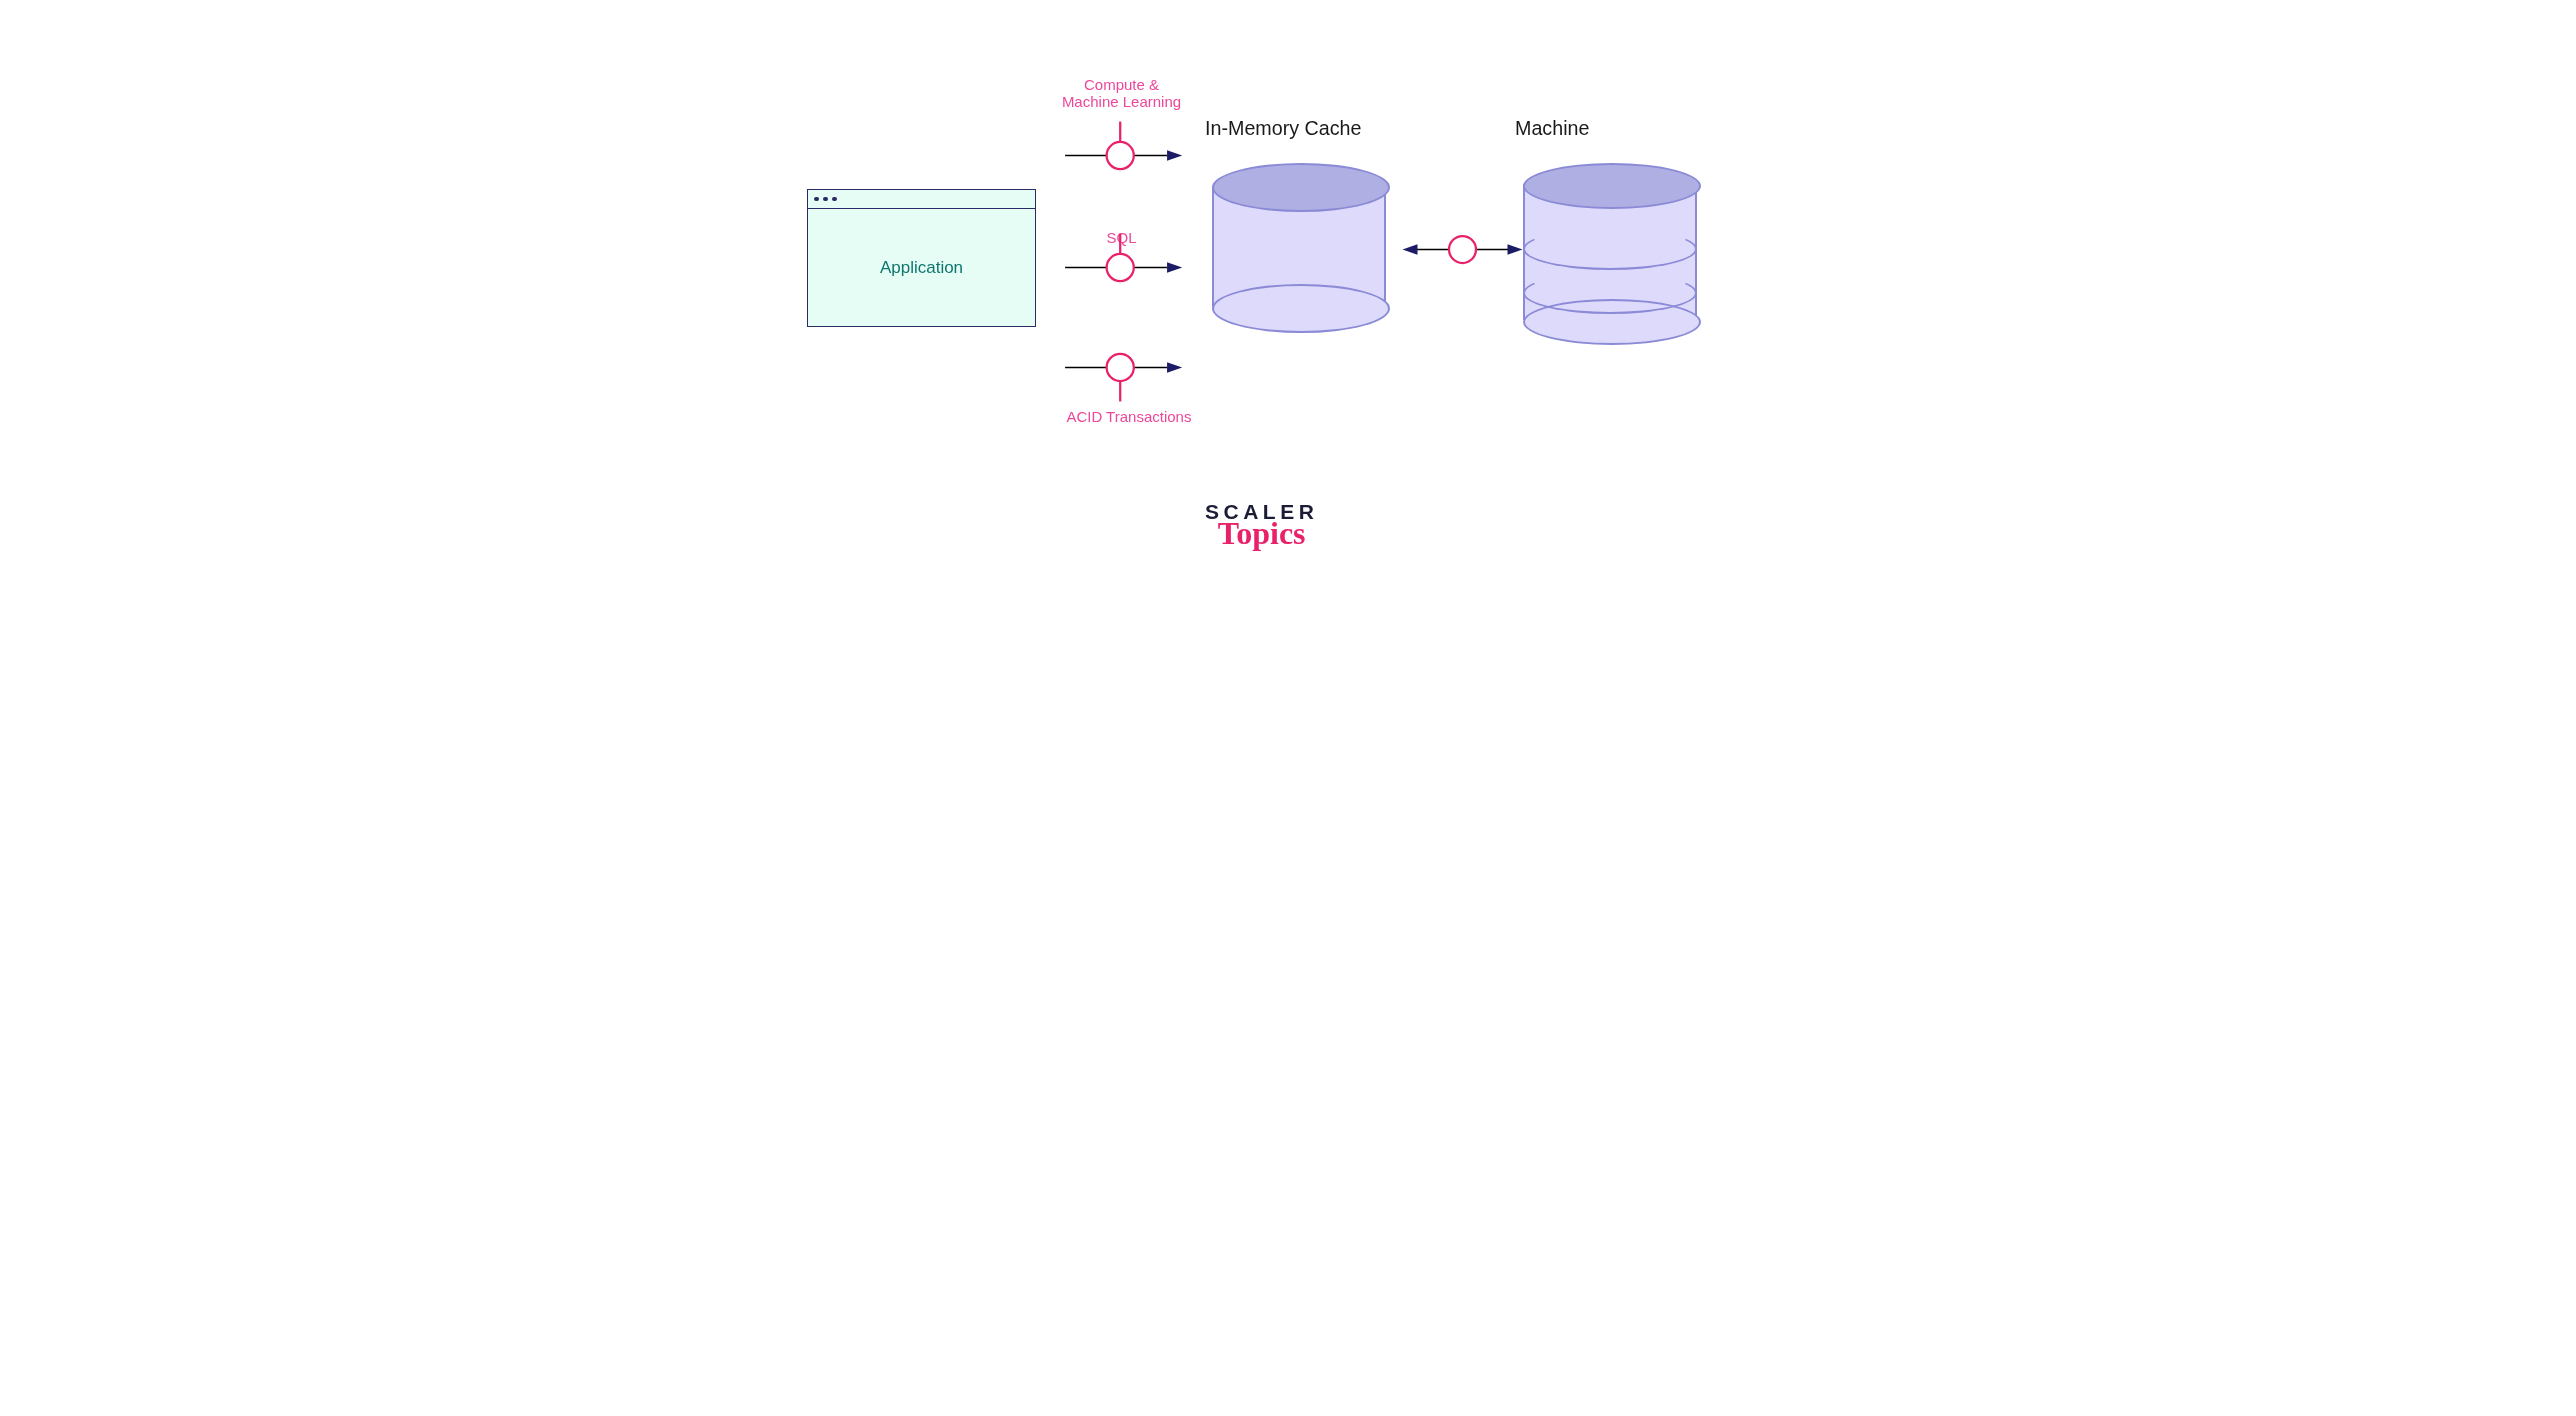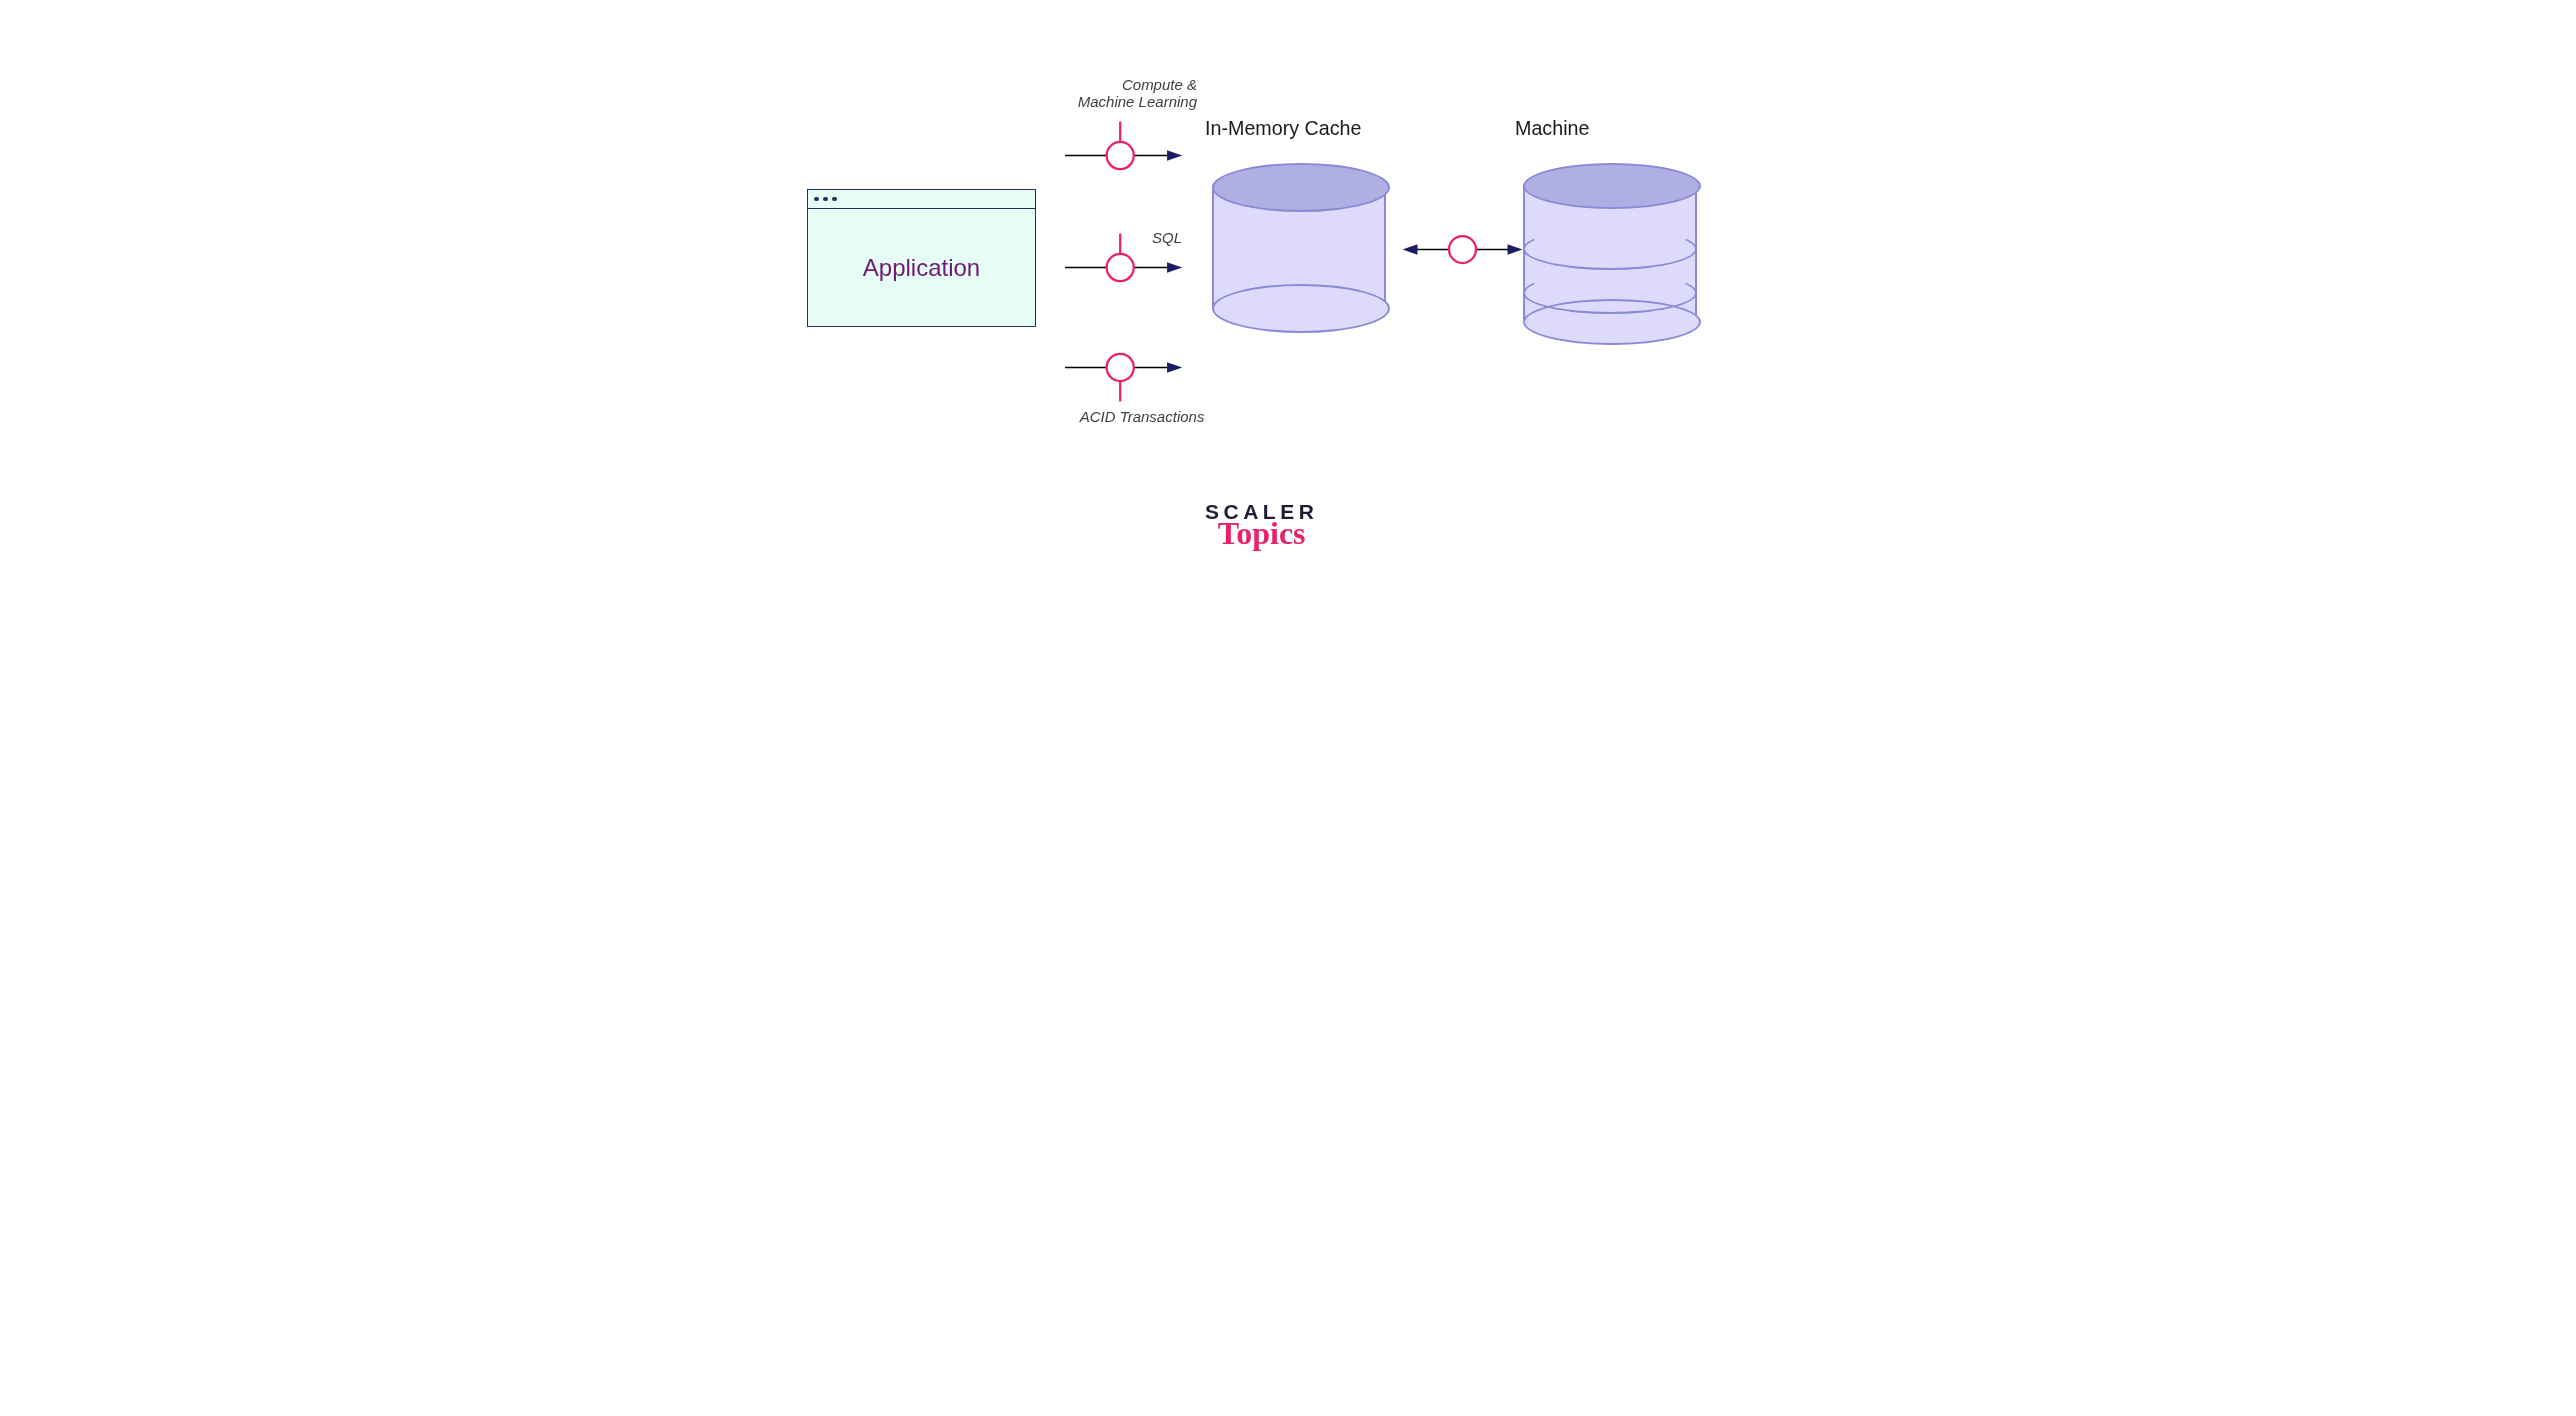--- a/index.html
+++ b/index.html
@@ -39,22 +39,22 @@
     width: 4.5px;
     height: 4.5px;
     border-radius: 50%;
     background: #2a2a66;
   }
   .app-window .body {
     height: calc(100% - 18px);
     display: flex;
     align-items: center;
     justify-content: center;
-    font-size: 24px;
-    color: #701a75;
+    font-size: 17px;
+    color: #0f766e;
   }
   
   .comp-label {
     position: absolute;
     font-size: 19.7px;
     color: #1a1a1a;
     text-align: left;
   }
   
   .cylinder {
@@ -82,24 +82,23 @@
     border-radius: 50%;
     background: #dddafb;
     position: absolute;
     z-index: 0;
   }
   
   .connector {
     position: absolute;
   }
   .connector .label {
-    font-style: italic;
     font-size: 15px;
-    color: #404040;
-    text-align: right;
+    color: #ec4899;
+    text-align: center;
     white-space: nowrap;
   }
   
   
   .logo {
     position: absolute;
     text-align: center;
     color: #1c1c35;
     font-weight: 800;
     letter-spacing: 4.5px;

